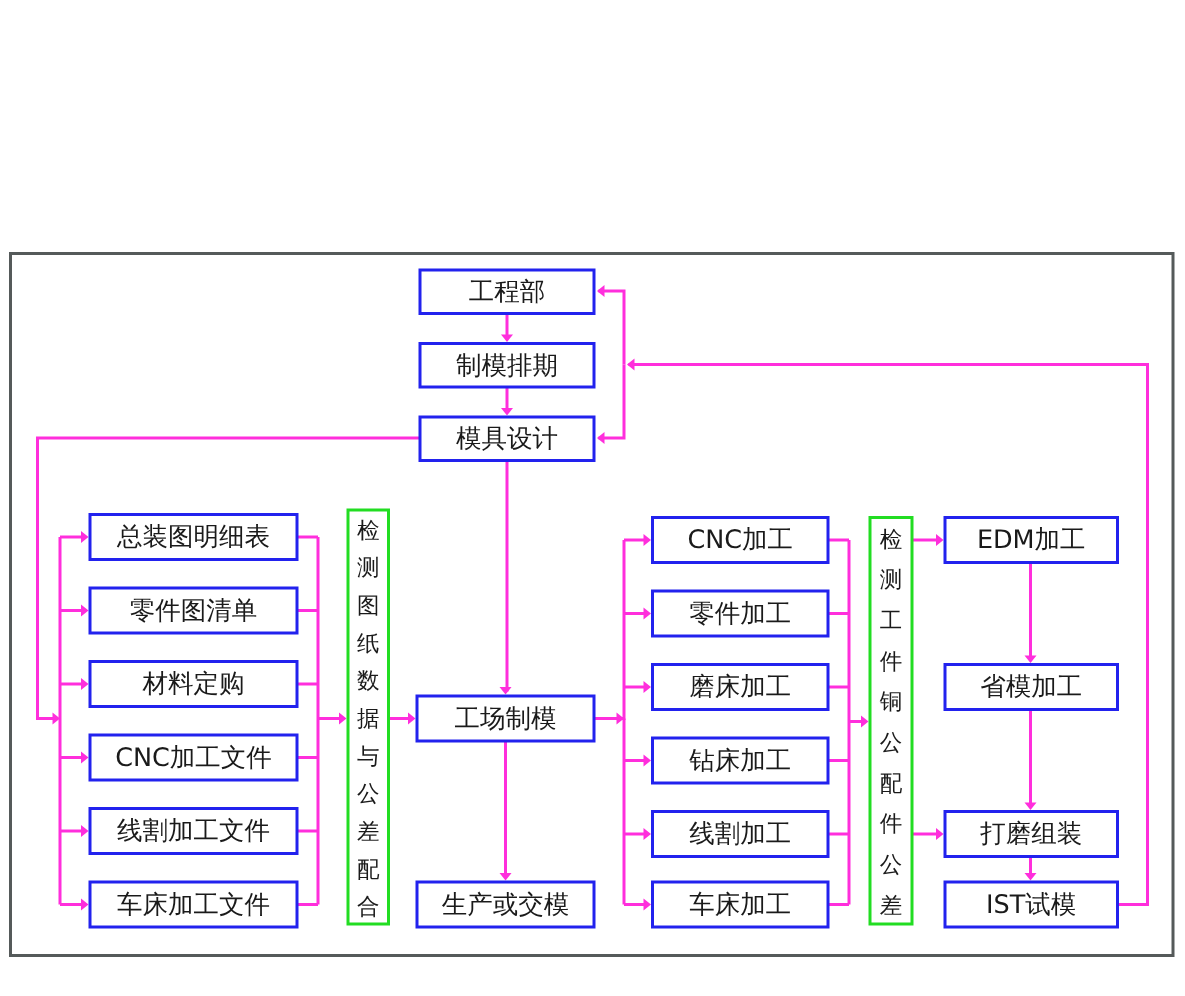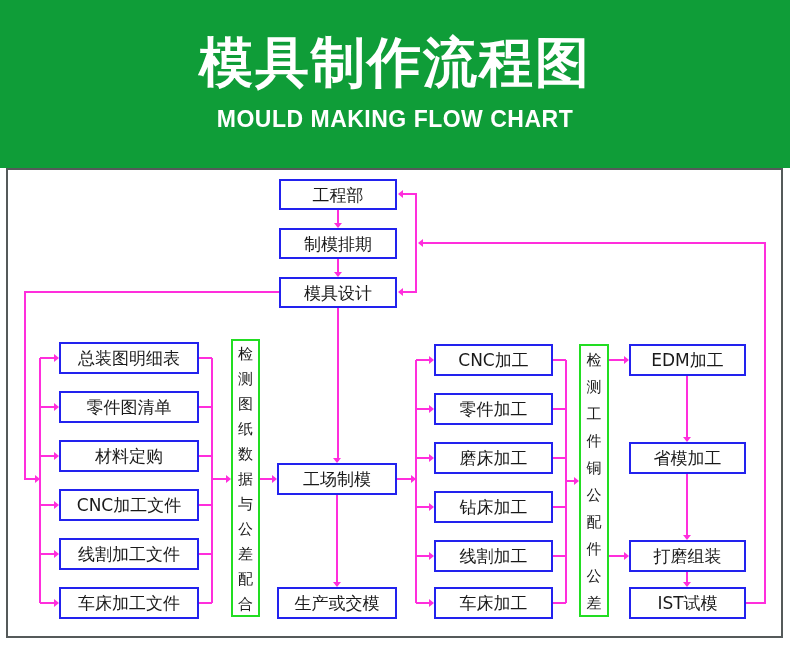--- a/index.html
+++ b/index.html
@@ -50,24 +50,20 @@
     font-family:"DejaVu Sans","Liberation Sans",sans-serif;
     font-size:15px;fill:#1a1a1a;text-anchor:middle;
   }
   .link{stroke:#ff2edc;stroke-width:2;fill:none;}
 </style>
 </head>
 <body>
 
 <div id="page">
 
-  <div class="header">
-    <div class="header-title">模具制作流程图</div>
-    <div class="header-subtitle">MOULD MAKING FLOW CHART</div>
-  </div>
 
   <div class="frame"></div>
 
   <svg id="canvas" viewBox="0 0 790 664" xmlns="http://www.w3.org/2000/svg">
       <path d="M338,209 L338,226" class="link"></path>
       <path d="M338,258 L338,275" class="link"></path>
       <path d="M338,307 L338,461" class="link"></path>
       <path d="M337,494 L337,585" class="link"></path>
       <path d="M280,292 L25,292 L25,479 L38,479" class="link"></path>
       <path d="M40,358 L40,603" class="link"></path>

